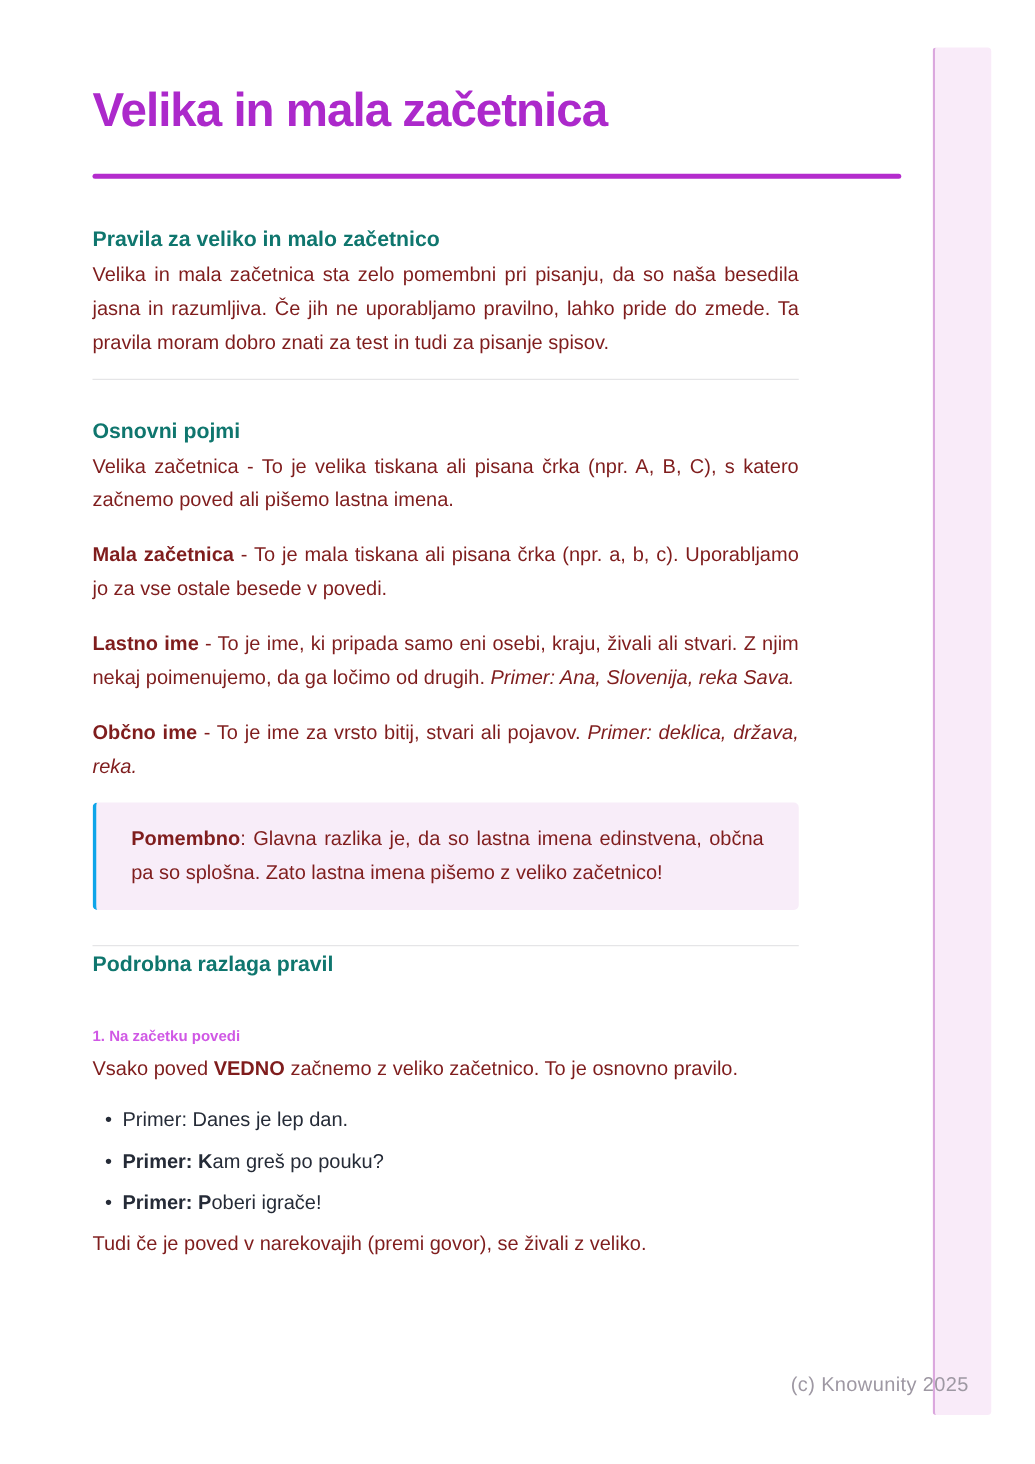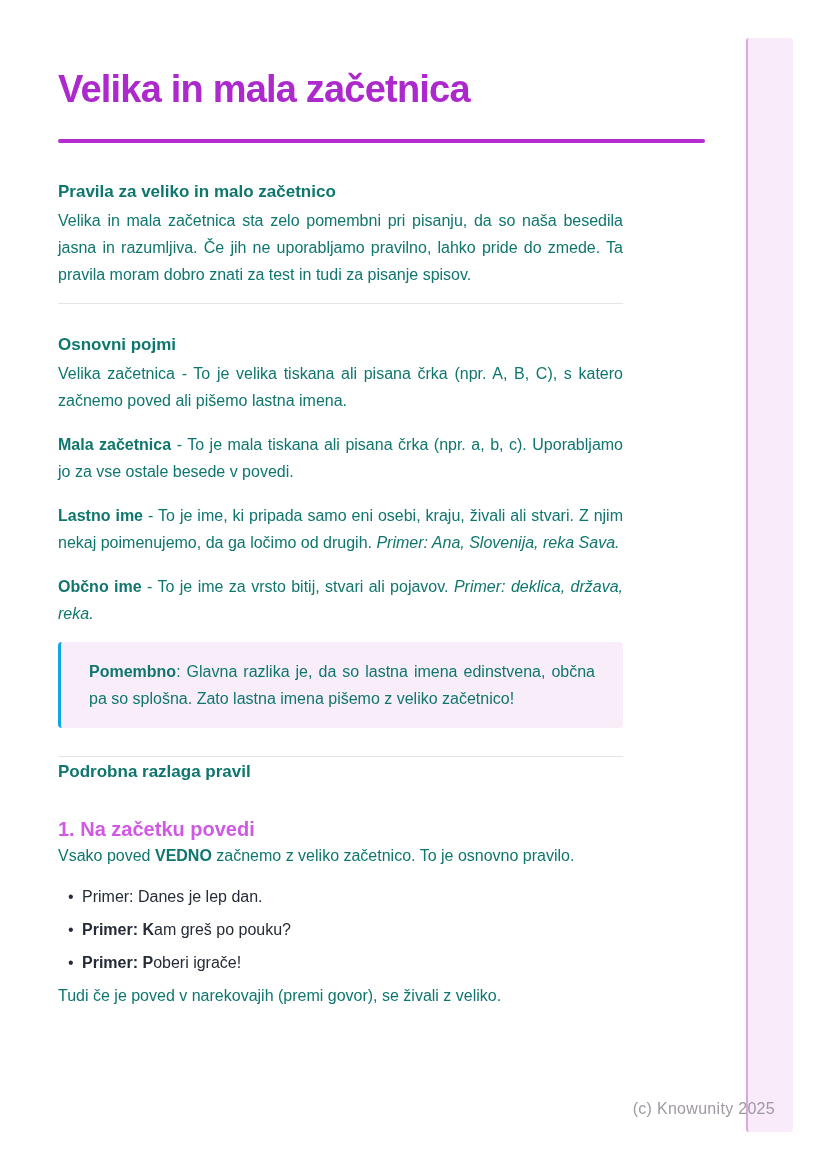--- a/index.html
+++ b/index.html
@@ -16,21 +16,21 @@
     position: absolute;
     left: 746px; top: 38px;
     width: 45px; height: 1094px;
     background: #f9ebf9;
     border-left: 2px solid #dba8de;
     border-radius: 3px;
     z-index: 0;
   }
   .content {
     position: absolute;
-    left: 58px; top: 0;
+    left: 74px; top: 0;
     width: 565px;
     padding-top: 66px;
     z-index: 1;
   }
   h1.doc-title {
     margin: 0;
     font-size: 38px;
     line-height: 46px;
     font-weight: 700;
     letter-spacing: -0.8px;
@@ -48,31 +48,31 @@
     font-size: 17px;
     line-height: 30px;
     font-weight: 700;
     color: #0f766e;
   }
   h2.mt-first { margin-top: 34px; }
   h2.mt-section { margin-top: 26px; }
   h2.mt-detail { }
   h3.rule-heading {
     margin: 30px 0 0 0;
-    font-size: 20px;
+    font-size: 12px;
     line-height: 25px;
     font-weight: 700;
     color: #d058e5;
   }
   p.body-text {
     margin: 0;
     font-size: 16px;
     line-height: 27px;
     text-align: justify;
-    color: #0f766e;
+    color: #7f1d1d;
   }
   .intro-para { margin-top: 22px; }
   .def-para { margin-top: 20px; margin-bottom: 0; }
   .def-para + .def-para { margin-top: 17px; }
   .divider {
     border: none;
     border-top: 1px solid #e5e5e7;
     margin: 0;
     width: 565px;
   }

